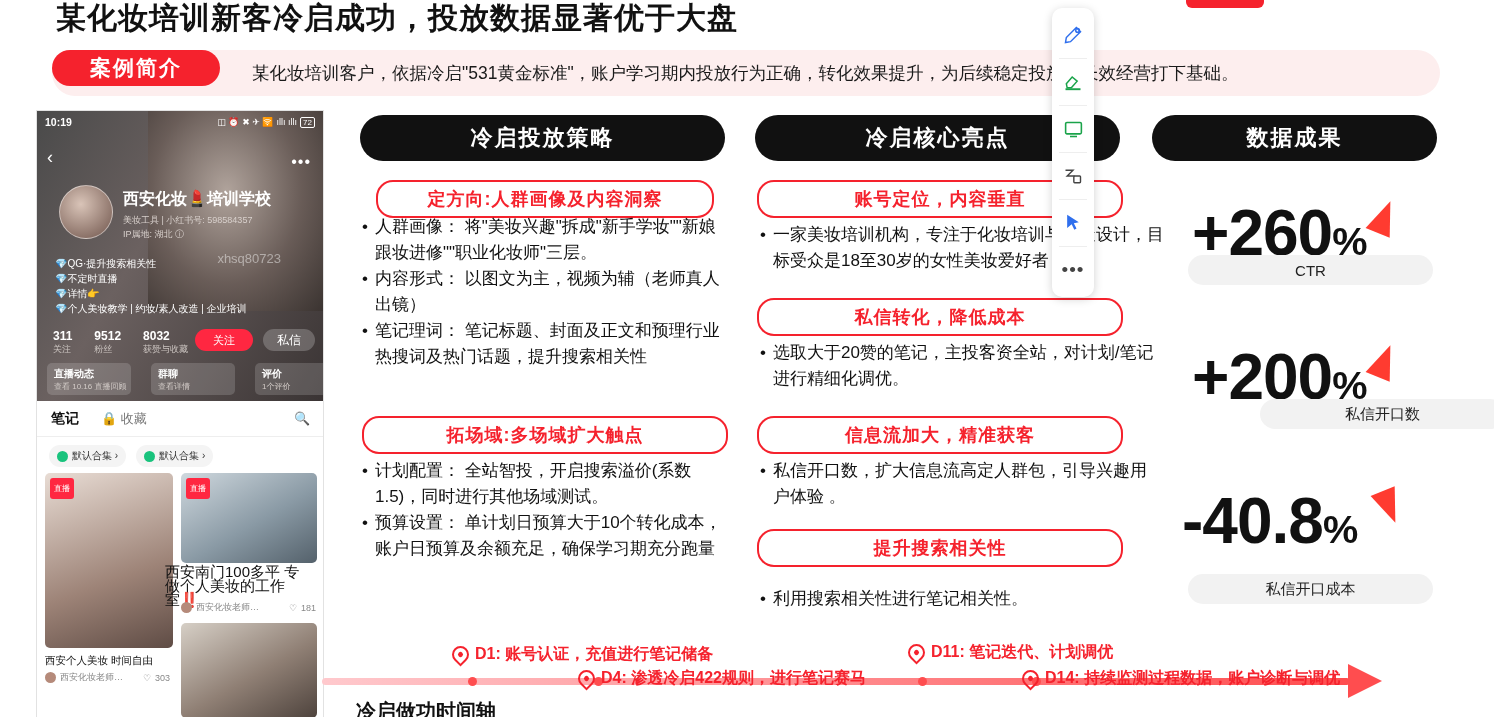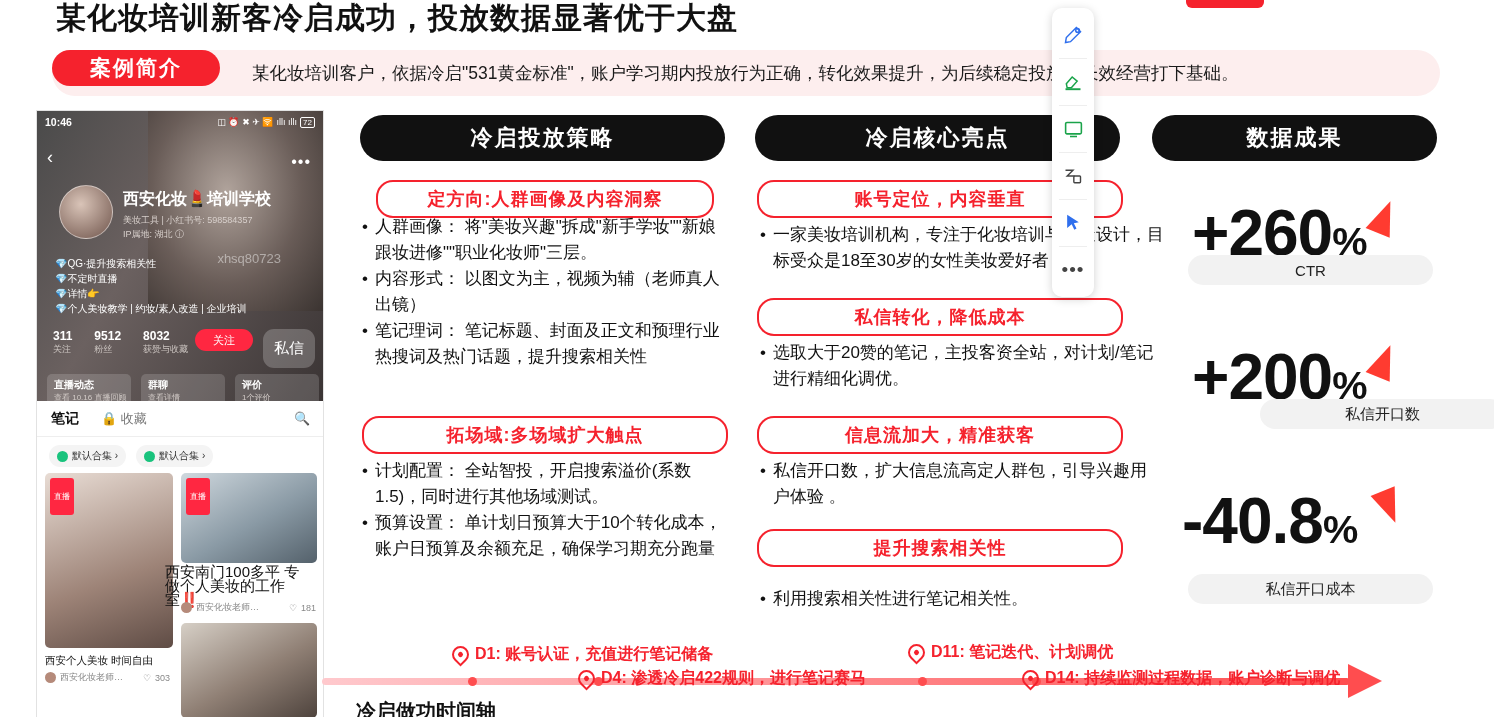--- a/index.html
+++ b/index.html
@@ -149,27 +149,27 @@
   .stat-num { font-size: 12px; font-weight: bold; }
   .stat-lbl { font-size: 9px; color: #ccc5c1; }
   .btn-follow {
     position: absolute; right: 70px; top: 218px;
     width: 58px; height: 22px; border-radius: 11px;
     background: #ff2741; color: #fff; font-size: 11px;
     display: flex; align-items: center; justify-content: center;
   }
   .btn-msg {
     position: absolute; right: 8px; top: 218px;
-    width: 52px; height: 39px; border-radius: 11px;
-    background: rgba(255,255,255,.22); color: #fff; font-size: 15px;
+    width: 52px; height: 22px; border-radius: 11px;
+    background: rgba(255,255,255,.22); color: #fff; font-size: 12px;
     display: flex; align-items: center; justify-content: center;
   }
   .chips {
     position: absolute; left: 10px; top: 252px;
-    display: flex; gap: 10px; margin-top: 11px;
+    display: flex; gap: 20px;
   }
   .chip {
     width: 84px; height: 32px; border-radius: 5px;
     background: rgba(255,255,255,.16);
     color: #fff; font-size: 9px;
     display: flex; flex-direction: column; justify-content: center;
     padding-left: 7px; box-sizing: border-box;
   }
   .chip b { font-size: 10px; font-weight: bold; }
   .chip span { color: #d2cbc7; font-size: 8px; }
@@ -203,21 +203,21 @@
   }
 
   .grid {
     position: absolute; left: 8px; top: 362px;
     width: 272px; height: 245px;
   }
   .card { position: absolute; border-radius: 5px; overflow: hidden; background: #ddd; }
   .badge-live {
     position: absolute; left: 5px; top: 5px;
     background: #ff2741; color: #fff; font-size: 8px;
-    border-radius: 3px; padding: 13px 4px;
+    border-radius: 3px; padding: 5px 4px;
   }
   .c1 { left: 0; top: 0; width: 128px; height: 175px;
         background: linear-gradient(160deg,#e8dcd4,#9d8377 60%,#5f4c45); }
   .c2 { left: 136px; top: 0; width: 136px; height: 90px;
         background: linear-gradient(150deg,#cfd8de,#8a9aa5 55%,#54616b); }
   .card-text {
     position: absolute; left: 120px; top: 92px; width: 136px;
     font-size: 15px; color: #111; line-height: 14px;
   }
   .card-meta {
@@ -390,21 +390,21 @@
   <div class="intro-badge">案例简介</div>
   <div class="intro-text">某化妆培训客户，依据冷启"531黄金标准"，账户学习期内投放行为正确，转化效果提升，为后续稳定投放与长效经营打下基础。</div>
 </div>
 
 <div class="redtab"></div>
 
 <div class="phone">
   <div class="phone-top">
     <div class="ph-portrait"></div>
     <div class="status-bar">
-      <div class="status-left">10:46</div>
+      <div class="status-left">10:19</div>
       <div class="status-right">
         <span>◫  ⏰ ✖ ✈ 🛜</span>
         <span>ıllı ıllı</span>
         <span class="battery">72</span>
       </div>
     </div>
     <div class="phone-back">‹</div>
     <div class="phone-dots">•••</div>
     <div class="avatar"></div>
     <div class="acct-name">西安化妆💄培训学校</div>

